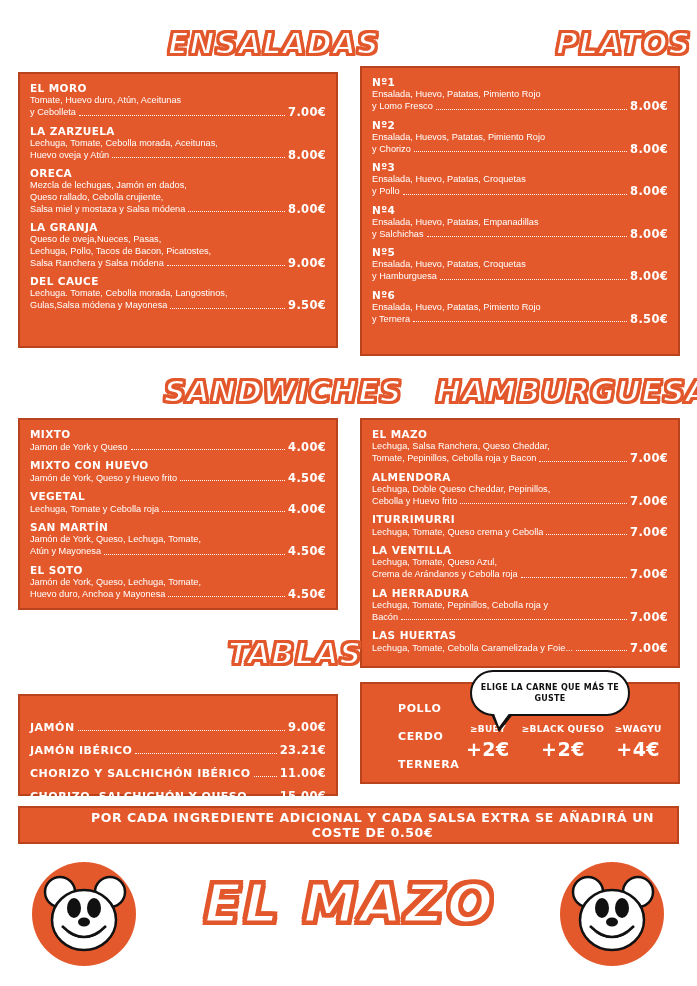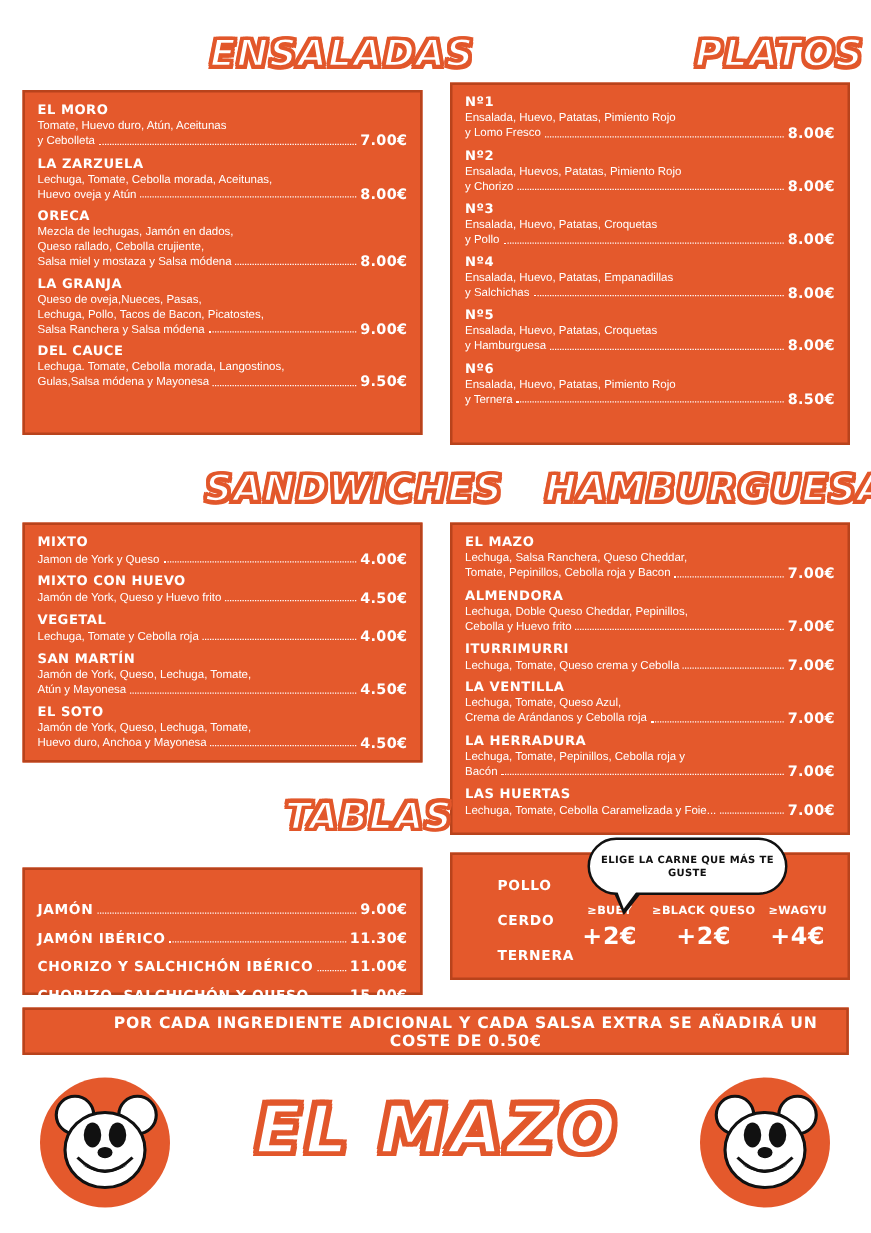--- a/index.html
+++ b/index.html
@@ -505,21 +505,21 @@
   <div class="panel" style="left:18px; top:682px; width:320px; height:102px; padding-top:24px;margin-top:12px;">
 
     <div class="simple-row">
       <span class="simple-name">JAMÓN</span>
       <span class="dots"></span>
       <span class="price">9.00€</span>
     </div>
     <div class="simple-row">
       <span class="simple-name">JAMÓN IBÉRICO</span>
       <span class="dots"></span>
-      <span class="price">11.30€</span>
+      <span class="price">23.21€</span>
     </div>
     <div class="simple-row">
       <span class="simple-name">CHORIZO Y SALCHICHÓN IBÉRICO</span>
       <span class="dots"></span>
       <span class="price">11.00€</span>
     </div>
     <div class="simple-row">
       <span class="simple-name">CHORIZO. SALCHICHÓN Y QUESO</span>
       <span class="dots"></span>
       <span class="price">15.00€</span>

